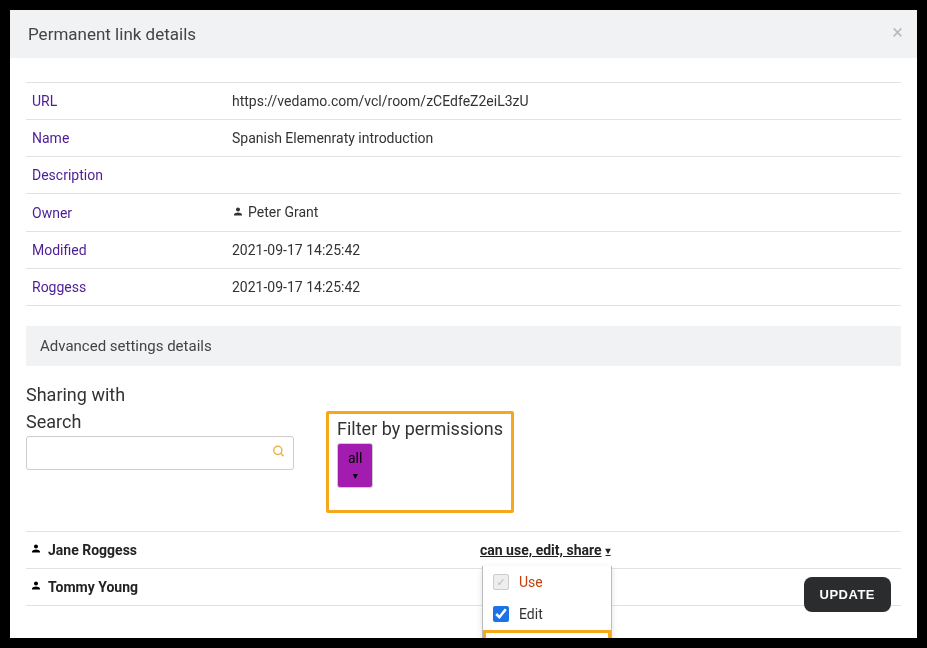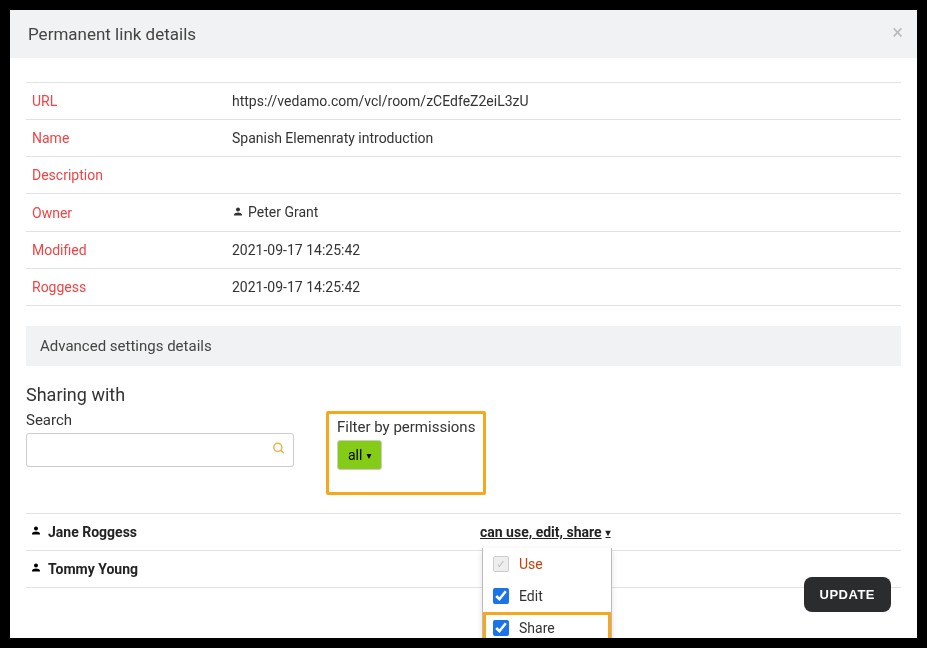--- a/index.html
+++ b/index.html
@@ -42,21 +42,21 @@
       vertical-align: middle;
     }
     .details-table tr {
       border-top: 1px solid #e2e2e2;
     }
     .details-table tr.last {
       border-bottom: 1px solid #e2e2e2;
     }
     .details-table td:first-child {
       width: 200px;
-      color: #ef4444;
+      color: #4c1d95;
     }
     .person-icon {
       display: inline-block;
       vertical-align: middle;
       margin-right: 4px;
     }
     .adv-settings {
       background: #f1f2f3;
       padding: 11px 14px;
       margin-top: 20px;
@@ -69,21 +69,21 @@
       margin-top: 18px;
       margin-bottom: 6px;
       font-weight: 400;
     }
     .filters-row {
       display: flex;
       gap: 32px;
       align-items: flex-start;
     }
     .filter-col label {
-      font-size: 15px;
+      font-size: 18px;
       color: #333;
       display: block;
       margin-bottom: 4px;
     }
     .search-wrap {
       position: relative;
       width: 268px;
     }
     .search-input {
       width: 100%;
@@ -104,25 +104,26 @@
     .perm-filter-box {
       border: 3px solid #f6a81c;
       padding: 4px 8px 22px 8px;
       border-radius: 2px;
     }
     .perm-select {
       border: 1px solid #ccc;
       border-radius: 3px;
       padding: 6px 10px;
       font-size: 14px;
-      background: #84cc16;
+      background: #a21caf;
       cursor: pointer;
       display: inline-flex;
       align-items: center;
       gap: 4px;
+      flex-direction: column;
     }
     .caret {
       font-size: 10px;
     }
     .share-list {
       margin-top: 18px;
     }
     .share-row {
       display: flex;
       align-items: center;

